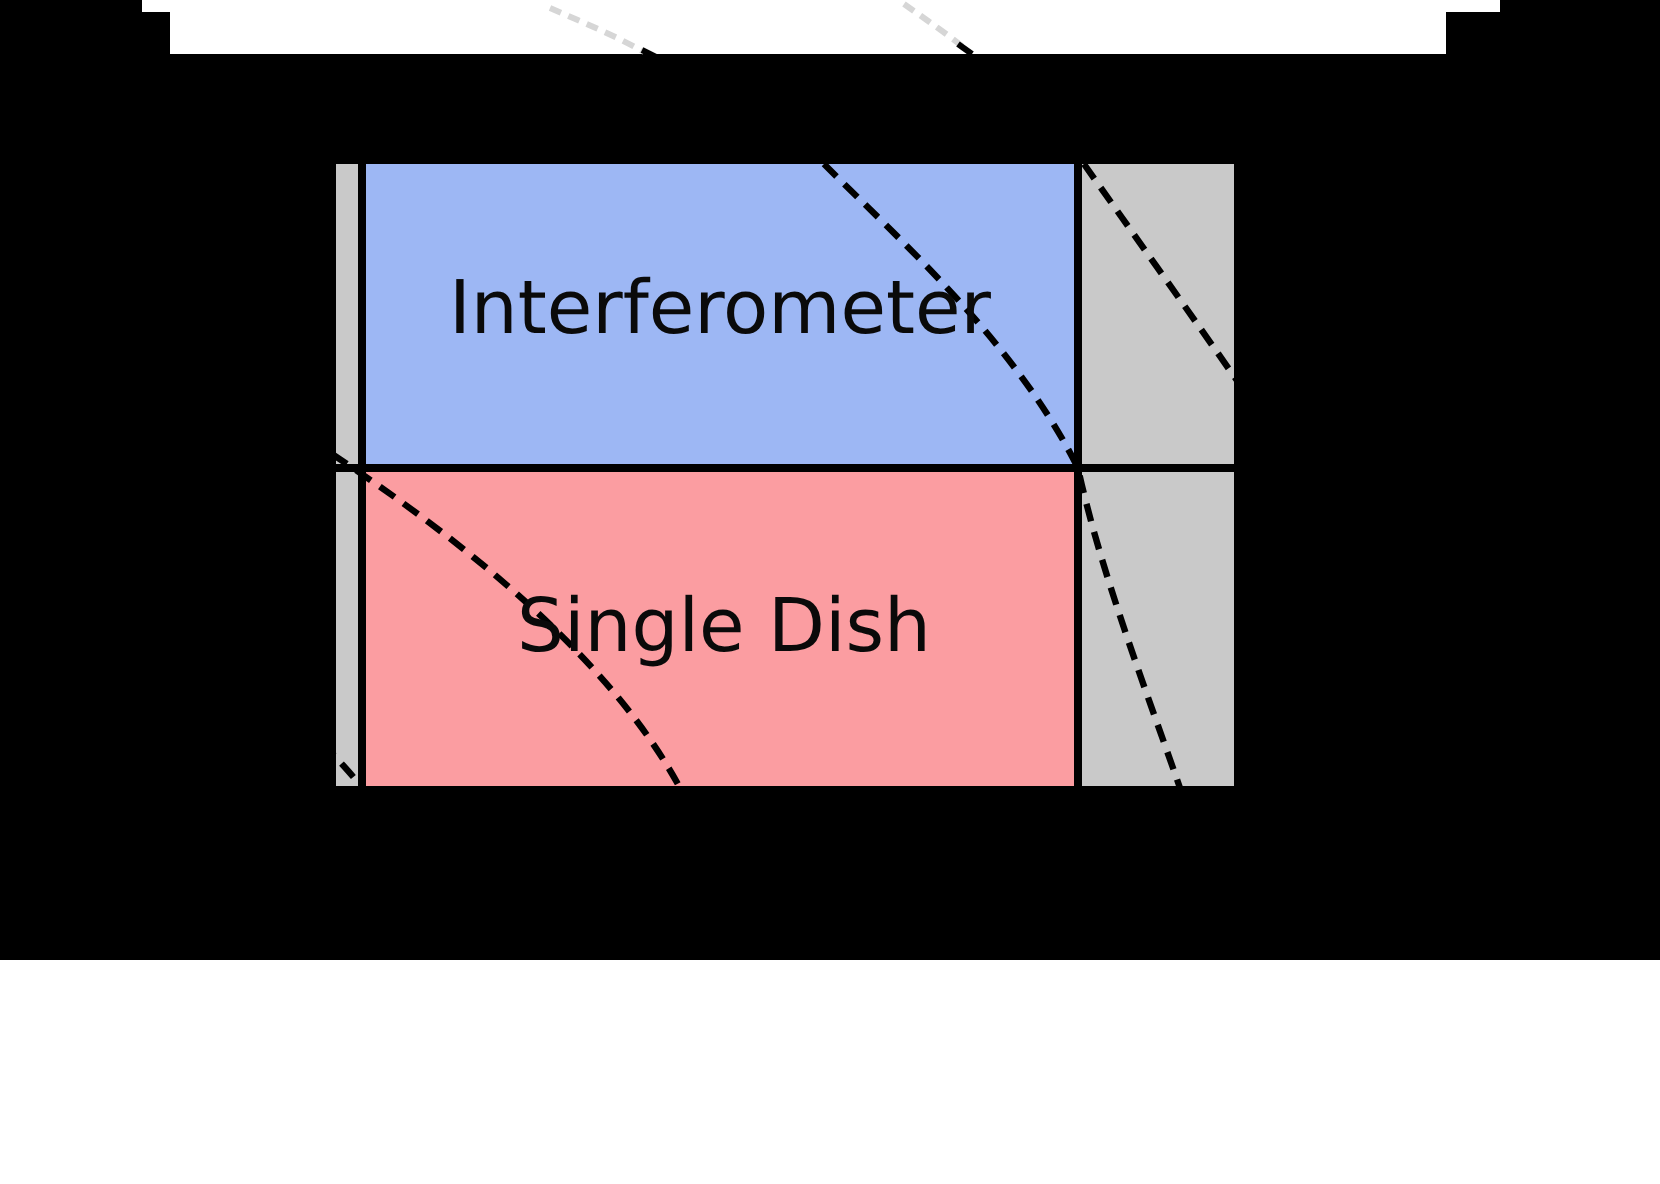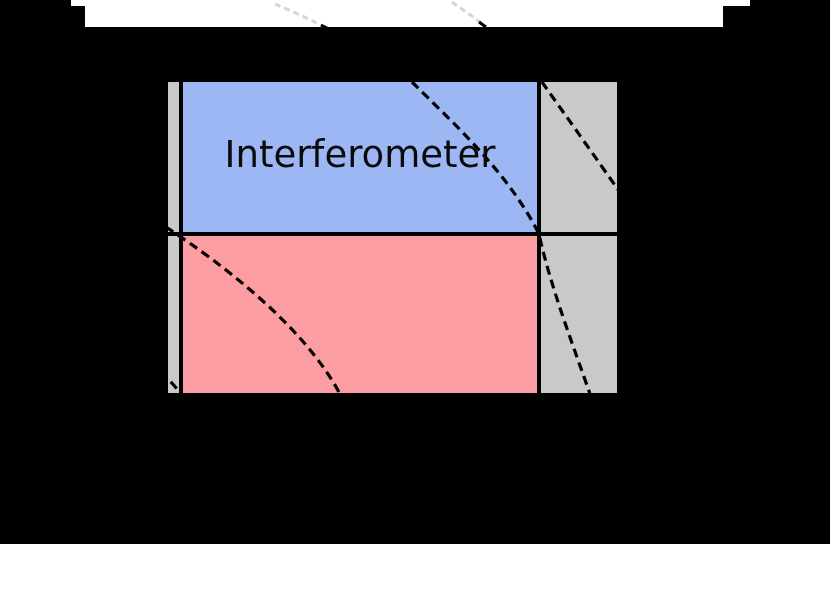--- a/index.html
+++ b/index.html
@@ -1,17 +1,17 @@
 <!DOCTYPE html>
 <html><head>
 <meta charset="utf-8">
 <style>
   html,body{margin:0;padding:0;}
   body{width:830px;height:592px;overflow:hidden;font-family:"DejaVu Sans","Liberation Sans",sans-serif;}
-  #stage{position:relative;width:830px;height:544px;background:#000;}
+  #stage{position:relative;width:830px;height:480px;background:#000;}
   .abs{position:absolute;}
   
   #band-back{left:71px;top:0;width:679px;height:6px;}
   #band-front{left:85px;top:0;width:638px;height:27px;}
   
   #plot-bg{left:168px;top:82px;width:449px;height:311px;}
   #region-interf{left:183px;top:82px;width:354px;height:150px;}
   #region-single{left:183px;top:236px;width:354px;height:157px;}
   .partition{background:#000;}
   #vline-left{left:179px;top:82px;width:4px;height:311px;}
@@ -53,14 +53,15 @@
       <path d="M542 82 C566 116 596 158 619 191" fill="none" stroke="#000000" stroke-width="3.2" stroke-dasharray="9 5.5"></path>
       <path d="M166 227 C222 264 303 325 340 394" fill="none" stroke="#000000" stroke-width="3.2" stroke-dasharray="9 5.5"></path>
       <path d="M161 371 C168 379 176 387 181 394" fill="none" stroke="#000000" stroke-width="3.2" stroke-dasharray="9 5.5"></path>
       <path d="M275 4 C291 11 308 18 322 26" fill="none" stroke="#d6d6d6" stroke-width="3" stroke-dasharray="6 4"></path>
       <path d="M452 2 C462 9 472 16 481 23" fill="none" stroke="#d6d6d6" stroke-width="3" stroke-dasharray="6 4"></path>
       <path d="M321 25 L329 29" fill="none" stroke="#000000" stroke-width="3"></path>
       <path d="M479 22 L486 27" fill="none" stroke="#000000" stroke-width="3"></path>
     </svg>
 
   <div class="abs region-label" id="label-interf">Interferometer</div>
+  <div class="abs region-label" id="label-single">Single Dish</div>
 
 </div>
 
 </body></html>

